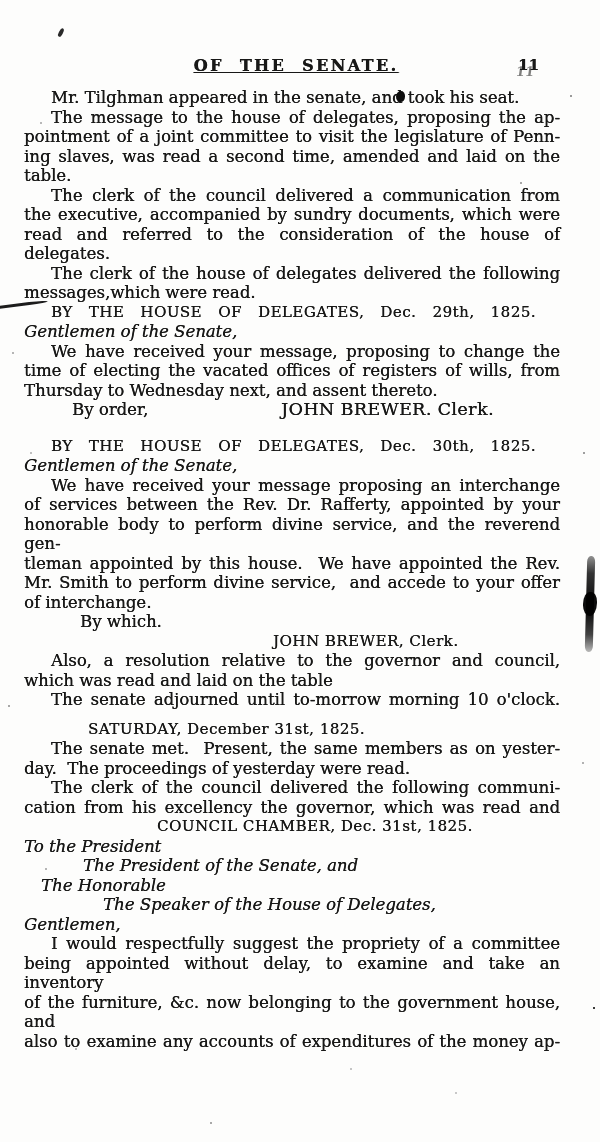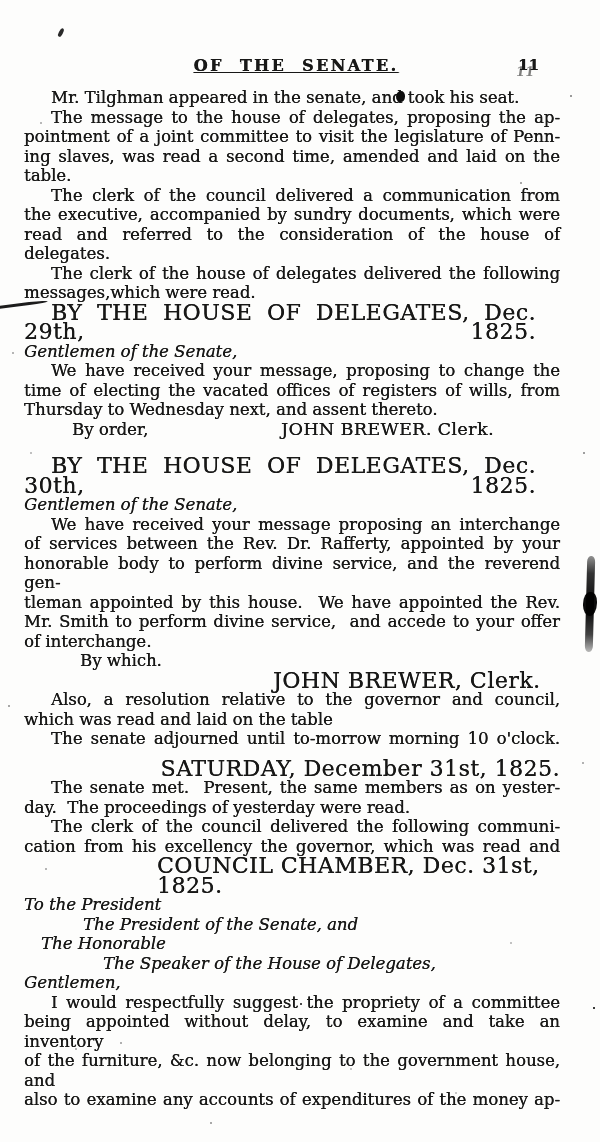--- a/index.html
+++ b/index.html
@@ -29,30 +29,30 @@
     position:absolute; top:88px; left:0; width:600px;
     padding:0 40px 0 24px; box-sizing:border-box;
   }
   .line {
     font-size:16.5px; line-height:19.5px;
     text-shadow:0.25px 0 0 currentColor;
   }
   .first { text-indent:27px; }
   .j { text-align:justify; text-align-last:justify; text-justify:inter-word; }
   .it { font-style:italic; }
-  .h2 { font-size:22px; letter-spacing:0.5px; }
+  .h2 { font-size:15px; letter-spacing:0.5px; }
   .h2.j { margin-right:24px; }
   .sig { margin-left:249px; }
   .in1 { margin-left:56px; }
   .addr1 { margin-left:59px; }
   .addr2 { margin-left:17px; }
   .addr3 { margin-left:79px; }
   .gap1 { margin-top:17px; }
   .gap2 { margin-top:10px; }
-  .sat { margin-left:120px;text-align:right; }
+  .sat { margin-left:64px; }
   .cc { margin-left:133px; }
   .byorder { position:relative; }
   .byorder .t1 { margin-left:48px; }
   .byorder .t2 { position:absolute; left:257px; top:0; font-size:17.5px; letter-spacing:0.4px; }
   
   .margin-dash {
     position:absolute; left:-4px; top:303px; width:52px; height:2.5px;
     background:#1c1c1c; border-radius:0 60% 60% 0 / 0 100% 100% 0;
     transform:rotate(-7deg);
   }

